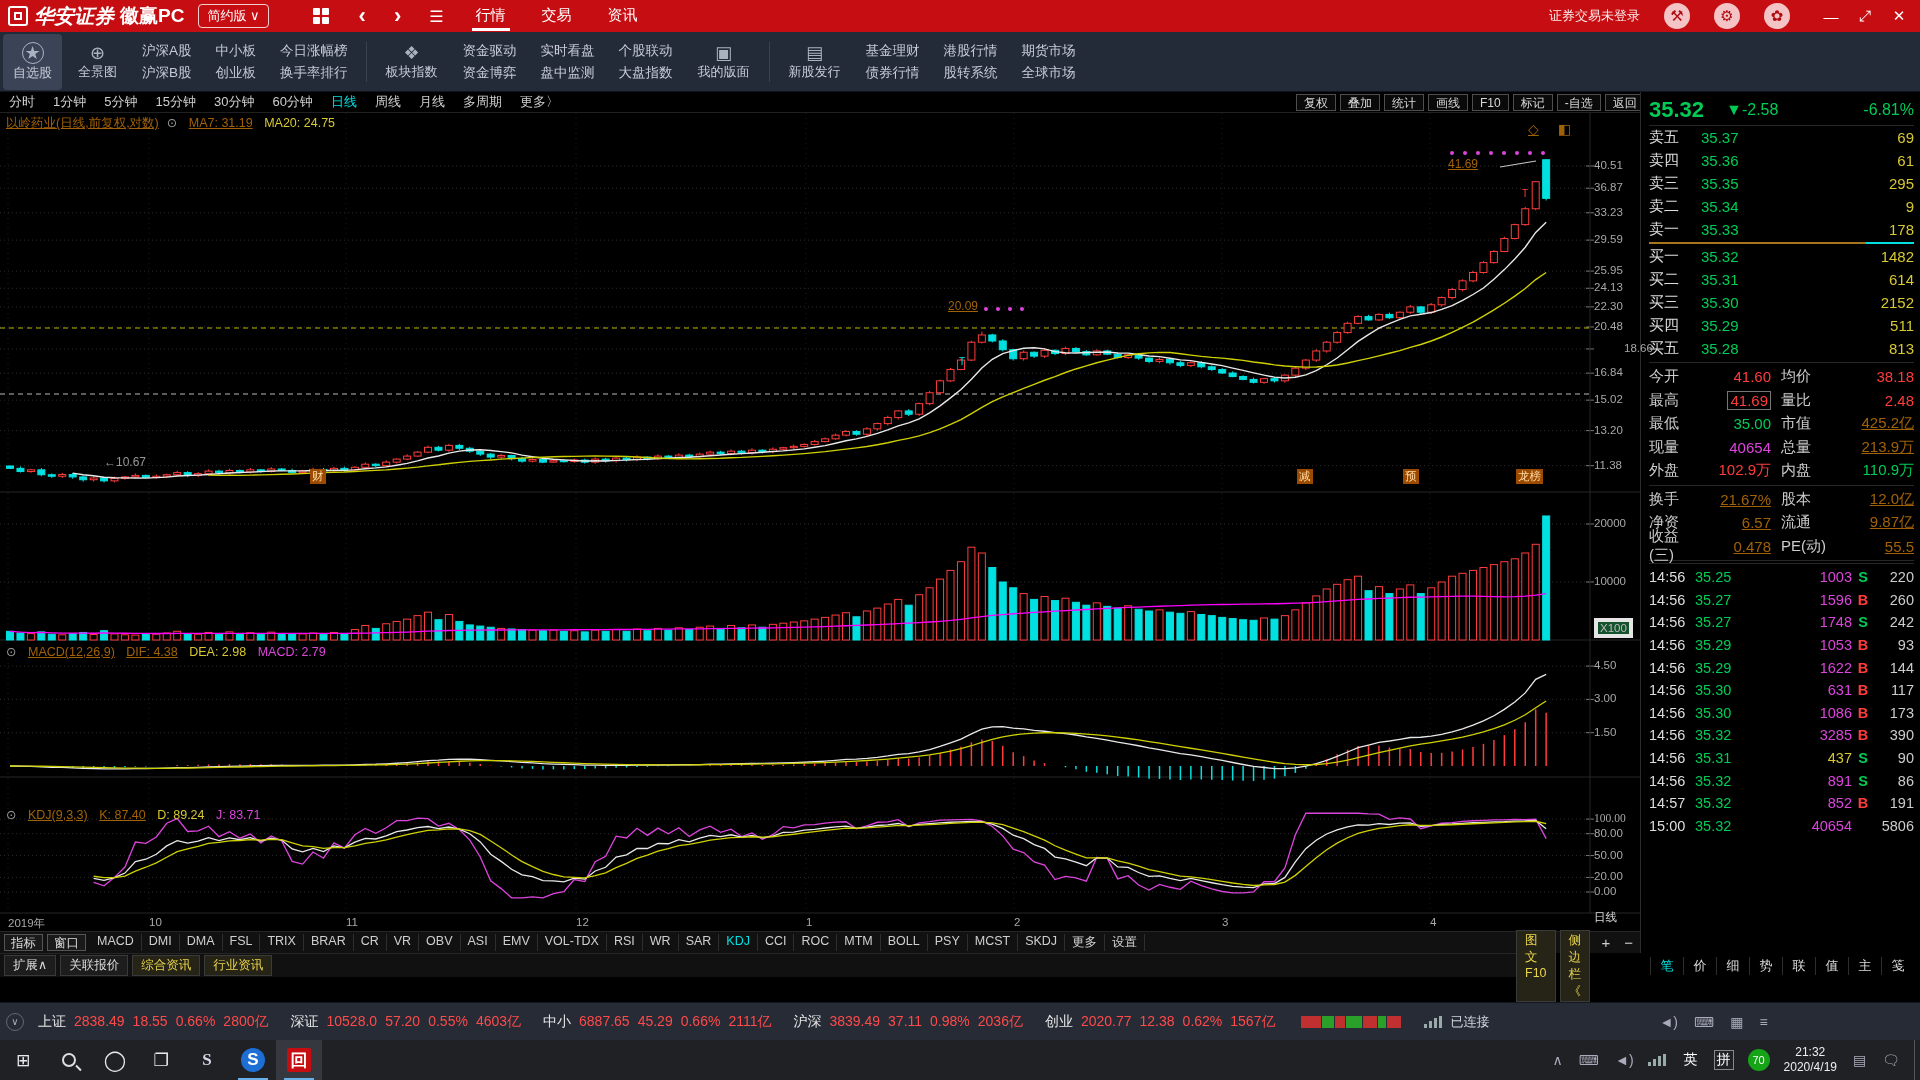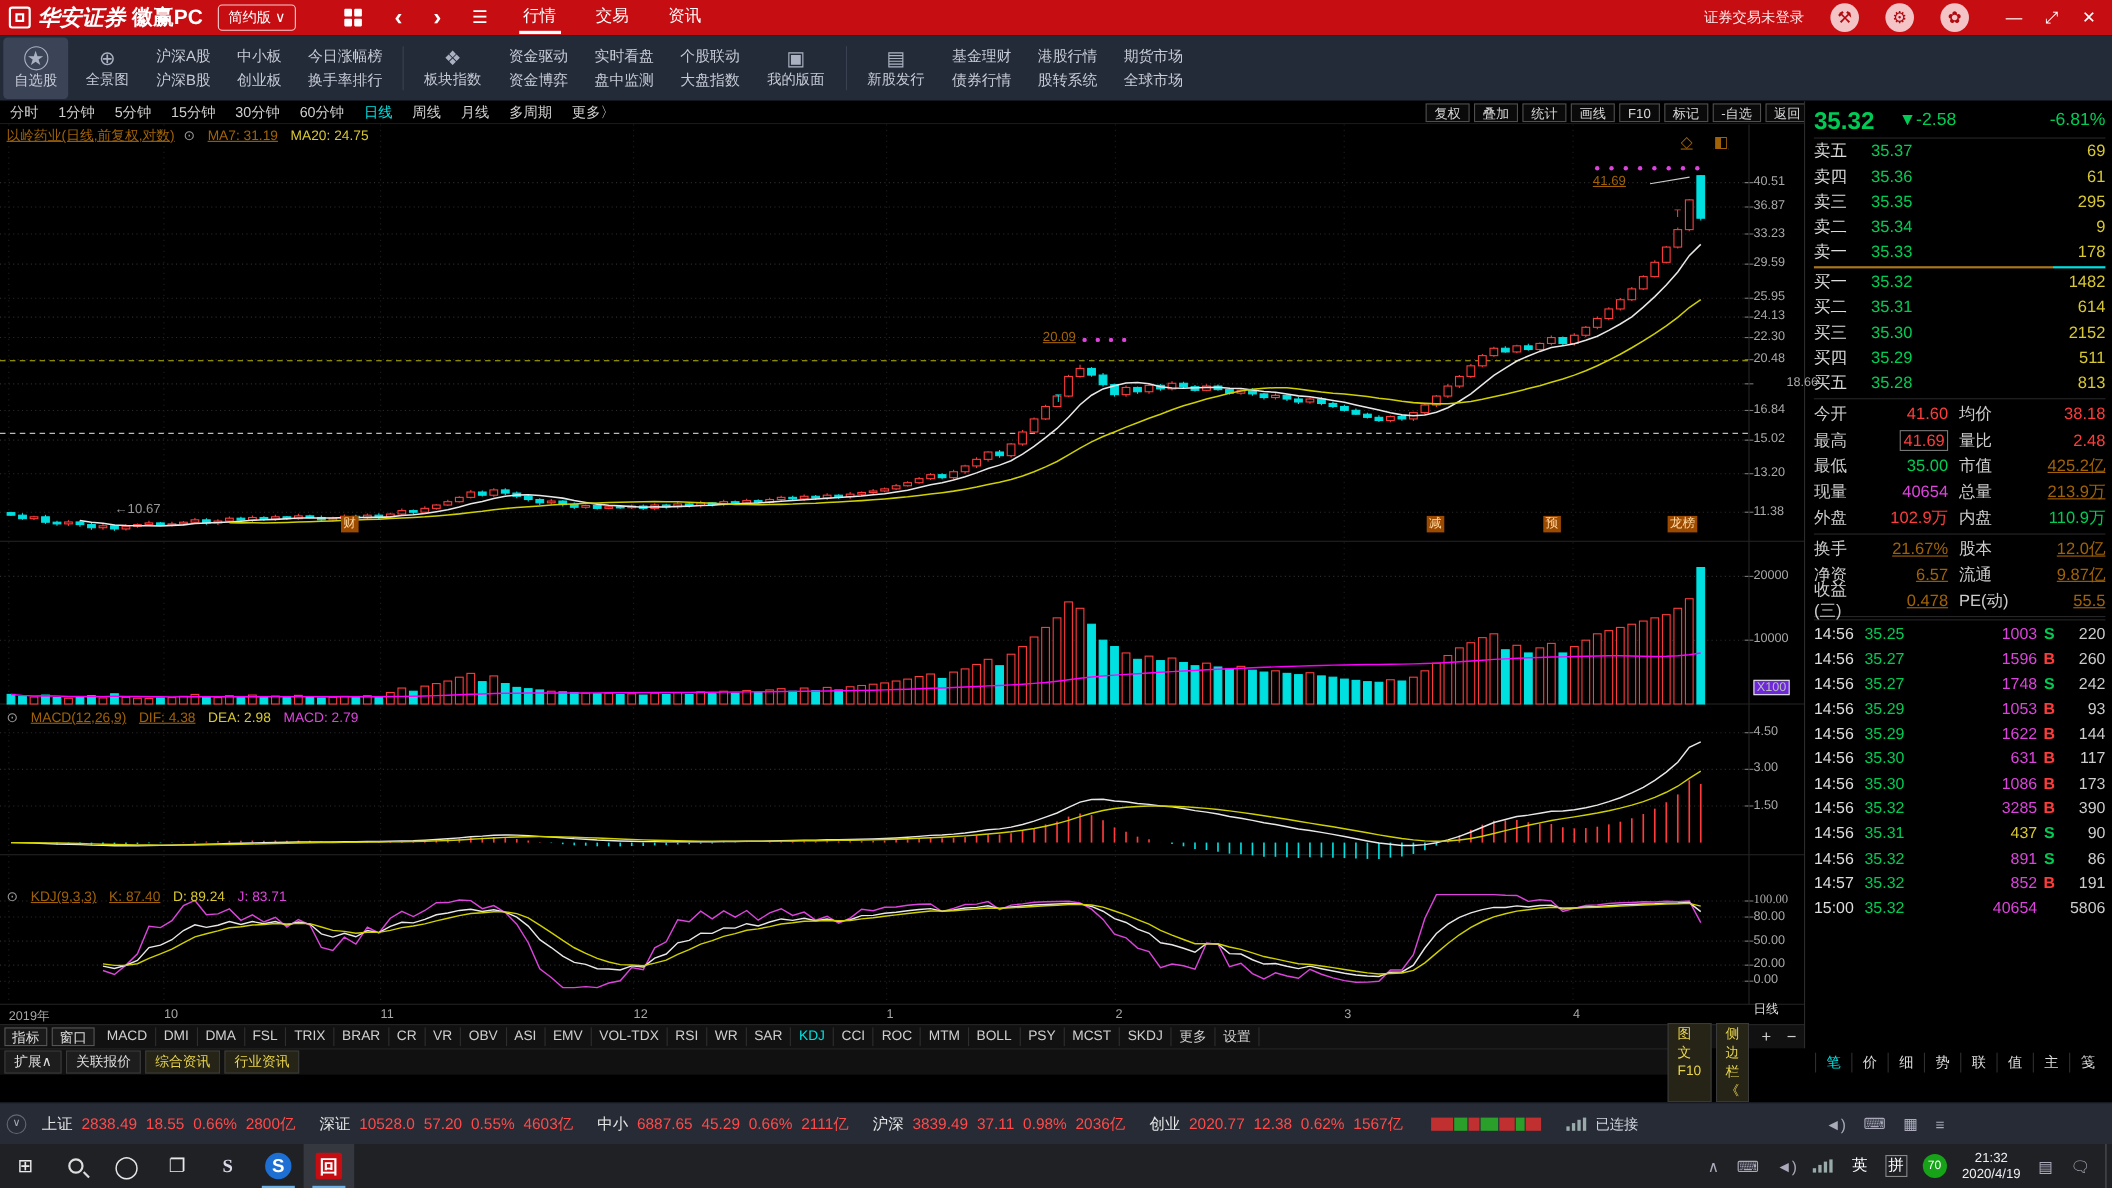--- a/index.html
+++ b/index.html
@@ -42,21 +42,21 @@
   .pitem.active{color:#00e0e0;}
   .cbtn{border:1px solid #4e4e4e;color:#d8d8d8;font-size:12px;padding:0 7px;height:17px;line-height:16px;
         margin-left:4px;cursor:pointer;background:#0a0a0a;white-space:nowrap;}
   
   .chartwrap{position:absolute;left:0;top:113px;width:1640px;height:818px;background:#000;}
   .paneheader{position:absolute;font-size:12.5px;white-space:nowrap;z-index:5;}
   .paneheader span{margin-right:8px;}
   .cw{color:#a16207;text-decoration:underline;} .cy{color:#d8c832;} .cm{color:#dd44dd;} .cg{color:#00cc55;}
   .cr{color:#ff3c3c;} .cc{color:#00e0e0;} .cgr{color:#999;}
   .axlab{position:absolute;left:1594px;width:44px;font-size:11.5px;color:#a8a8a8;z-index:4;}
-  .x100box{border:1px solid #e5e5e5;padding:0 2px;color:#bbb;background:#6d28d9;display:inline-block;}
+  .x100box{border:4px solid #e5e5e5;padding:0 2px;color:#bbb;background:#14532d;display:inline-block;}
   .badge{position:absolute;background:#9c4a00;color:#ffd9a0;font-size:11.5px;padding:1px 2px;
          line-height:13px;z-index:6;cursor:pointer;}
   .anno{position:absolute;font-size:12px;z-index:6;}
   
   .rpanel{position:absolute;left:1640px;top:92px;width:280px;height:861px;background:#000;
           border-left:1px solid #2c2c2c;padding:2px 6px 0 8px;font-size:15px;}
   .rname{display:flex;align-items:flex-end;height:34px;}
   .rname .nm{color:#00e0e0;font-size:23px;font-weight:bold;letter-spacing:1px;}
   .rname .cd{color:#eee;font-size:17px;margin-left:6px;}
   .rtags{display:flex;flex-direction:column;margin-left:4px;line-height:9px;}

